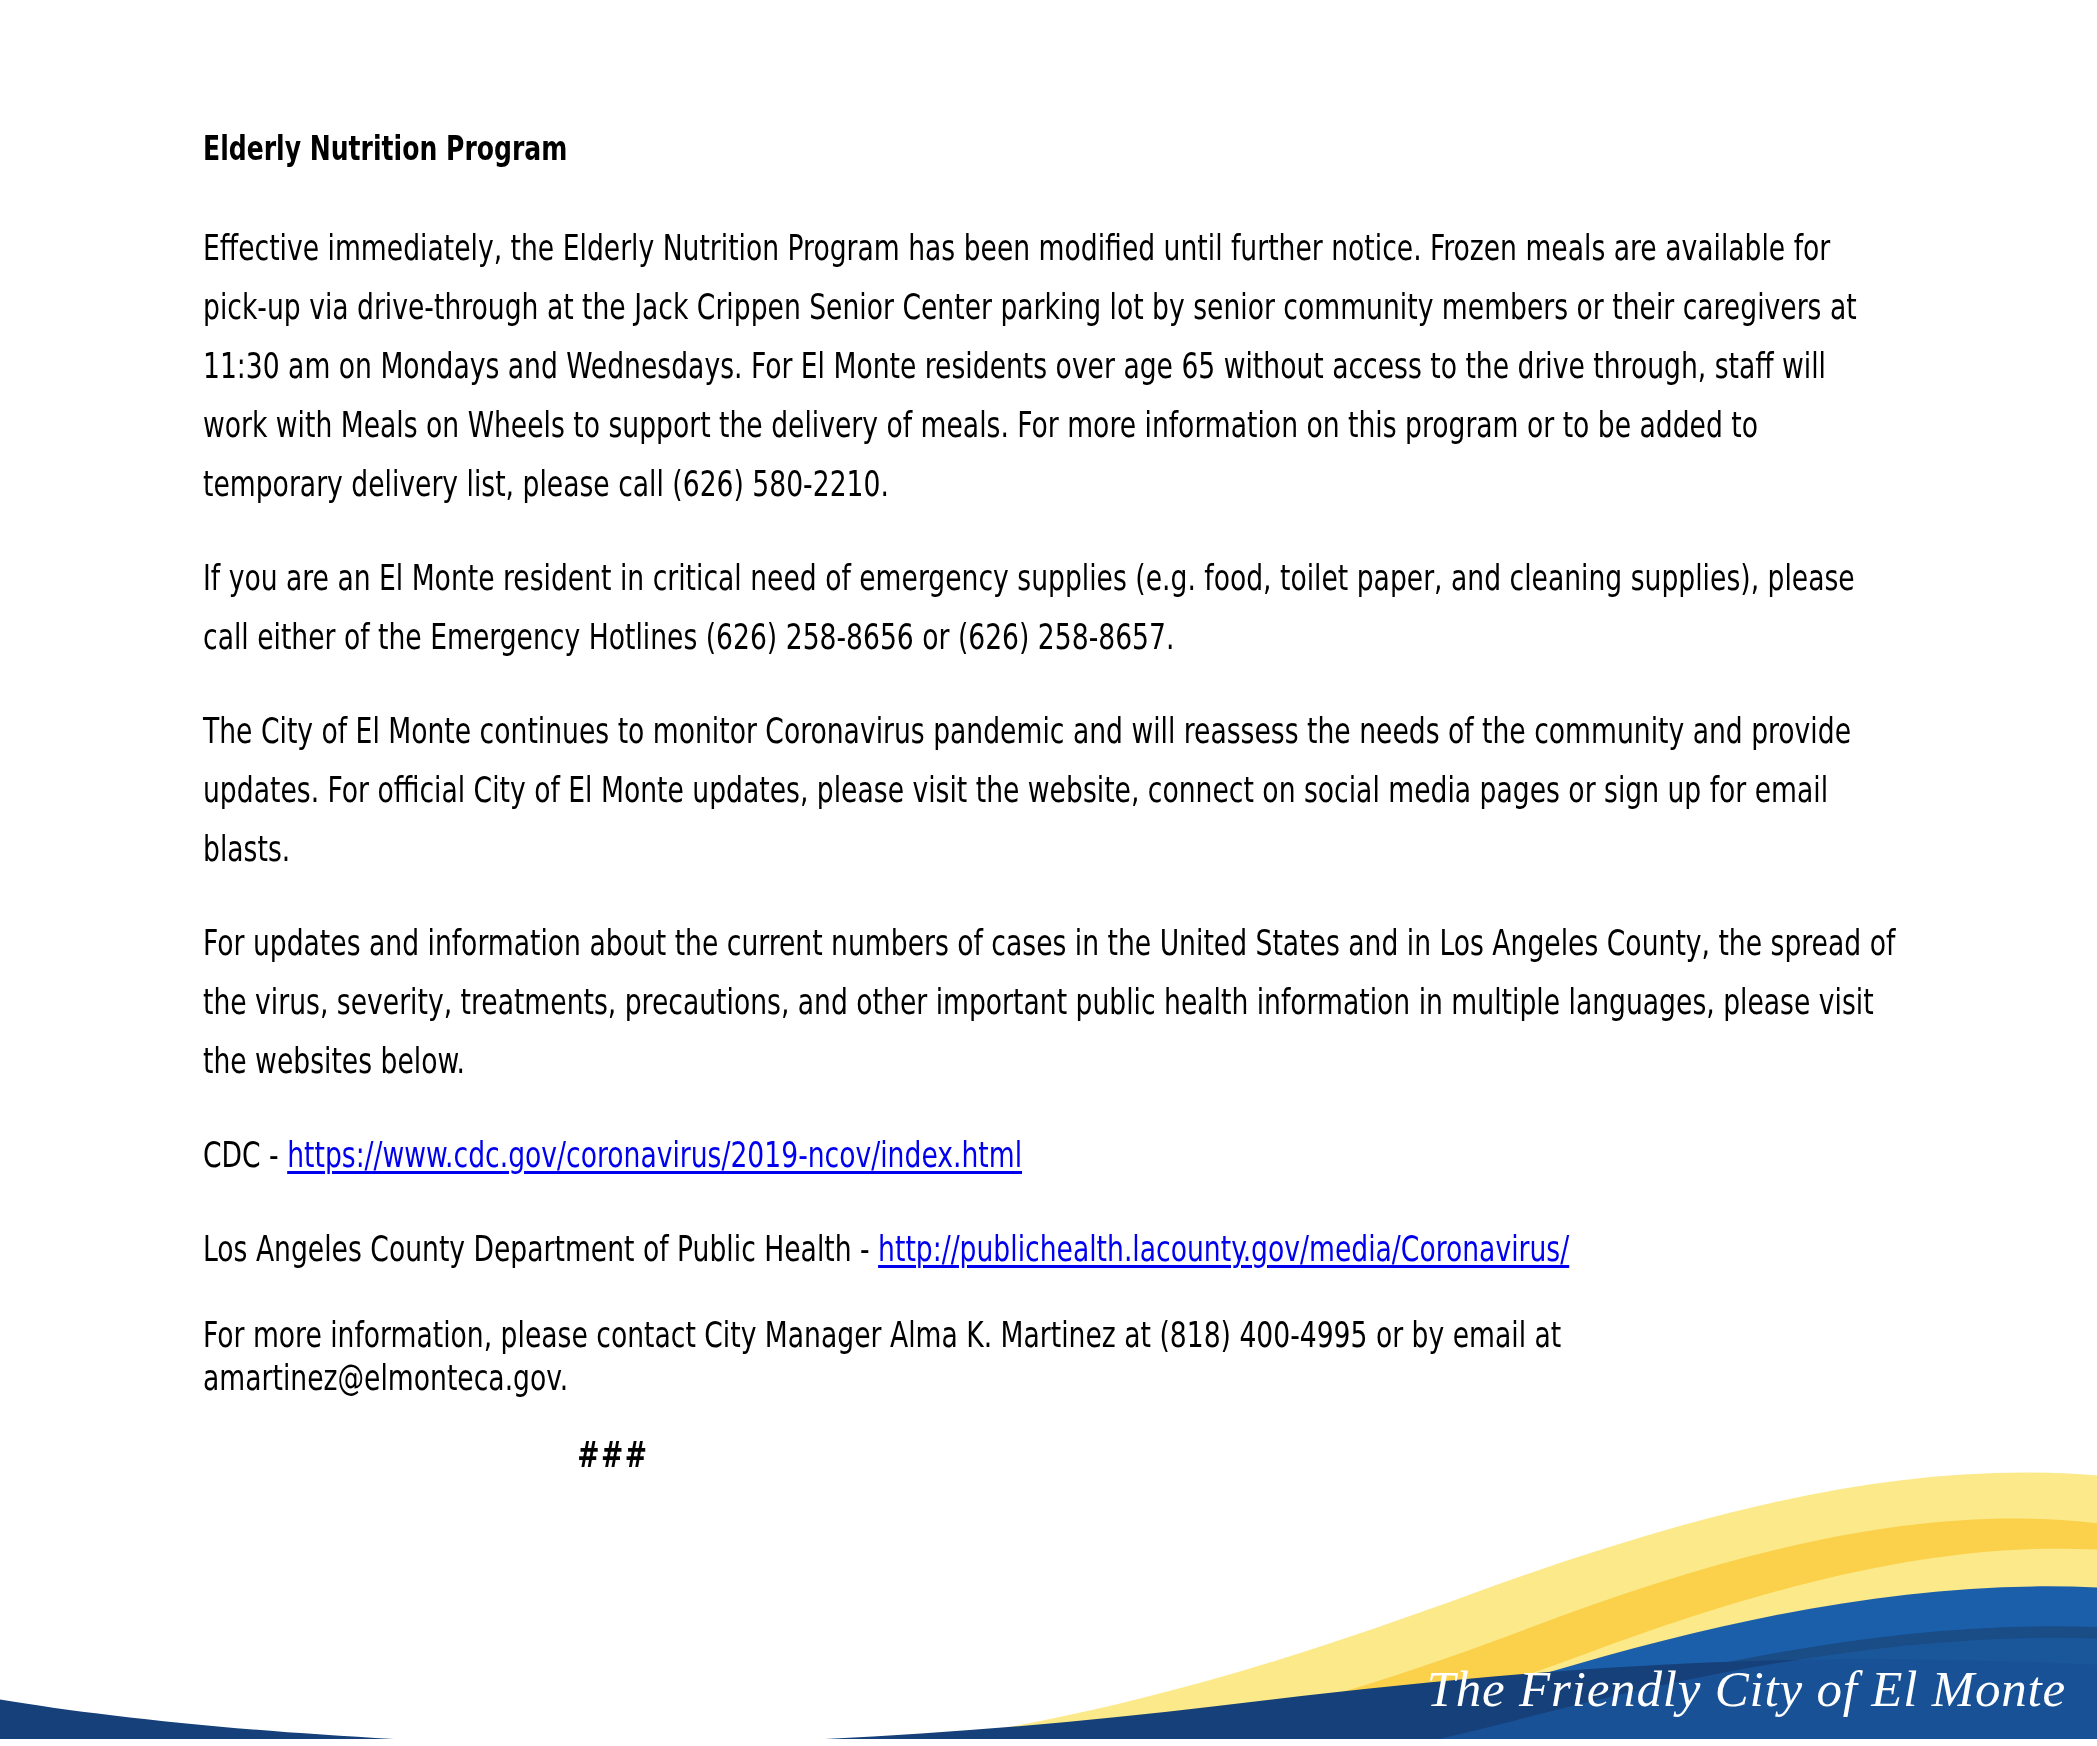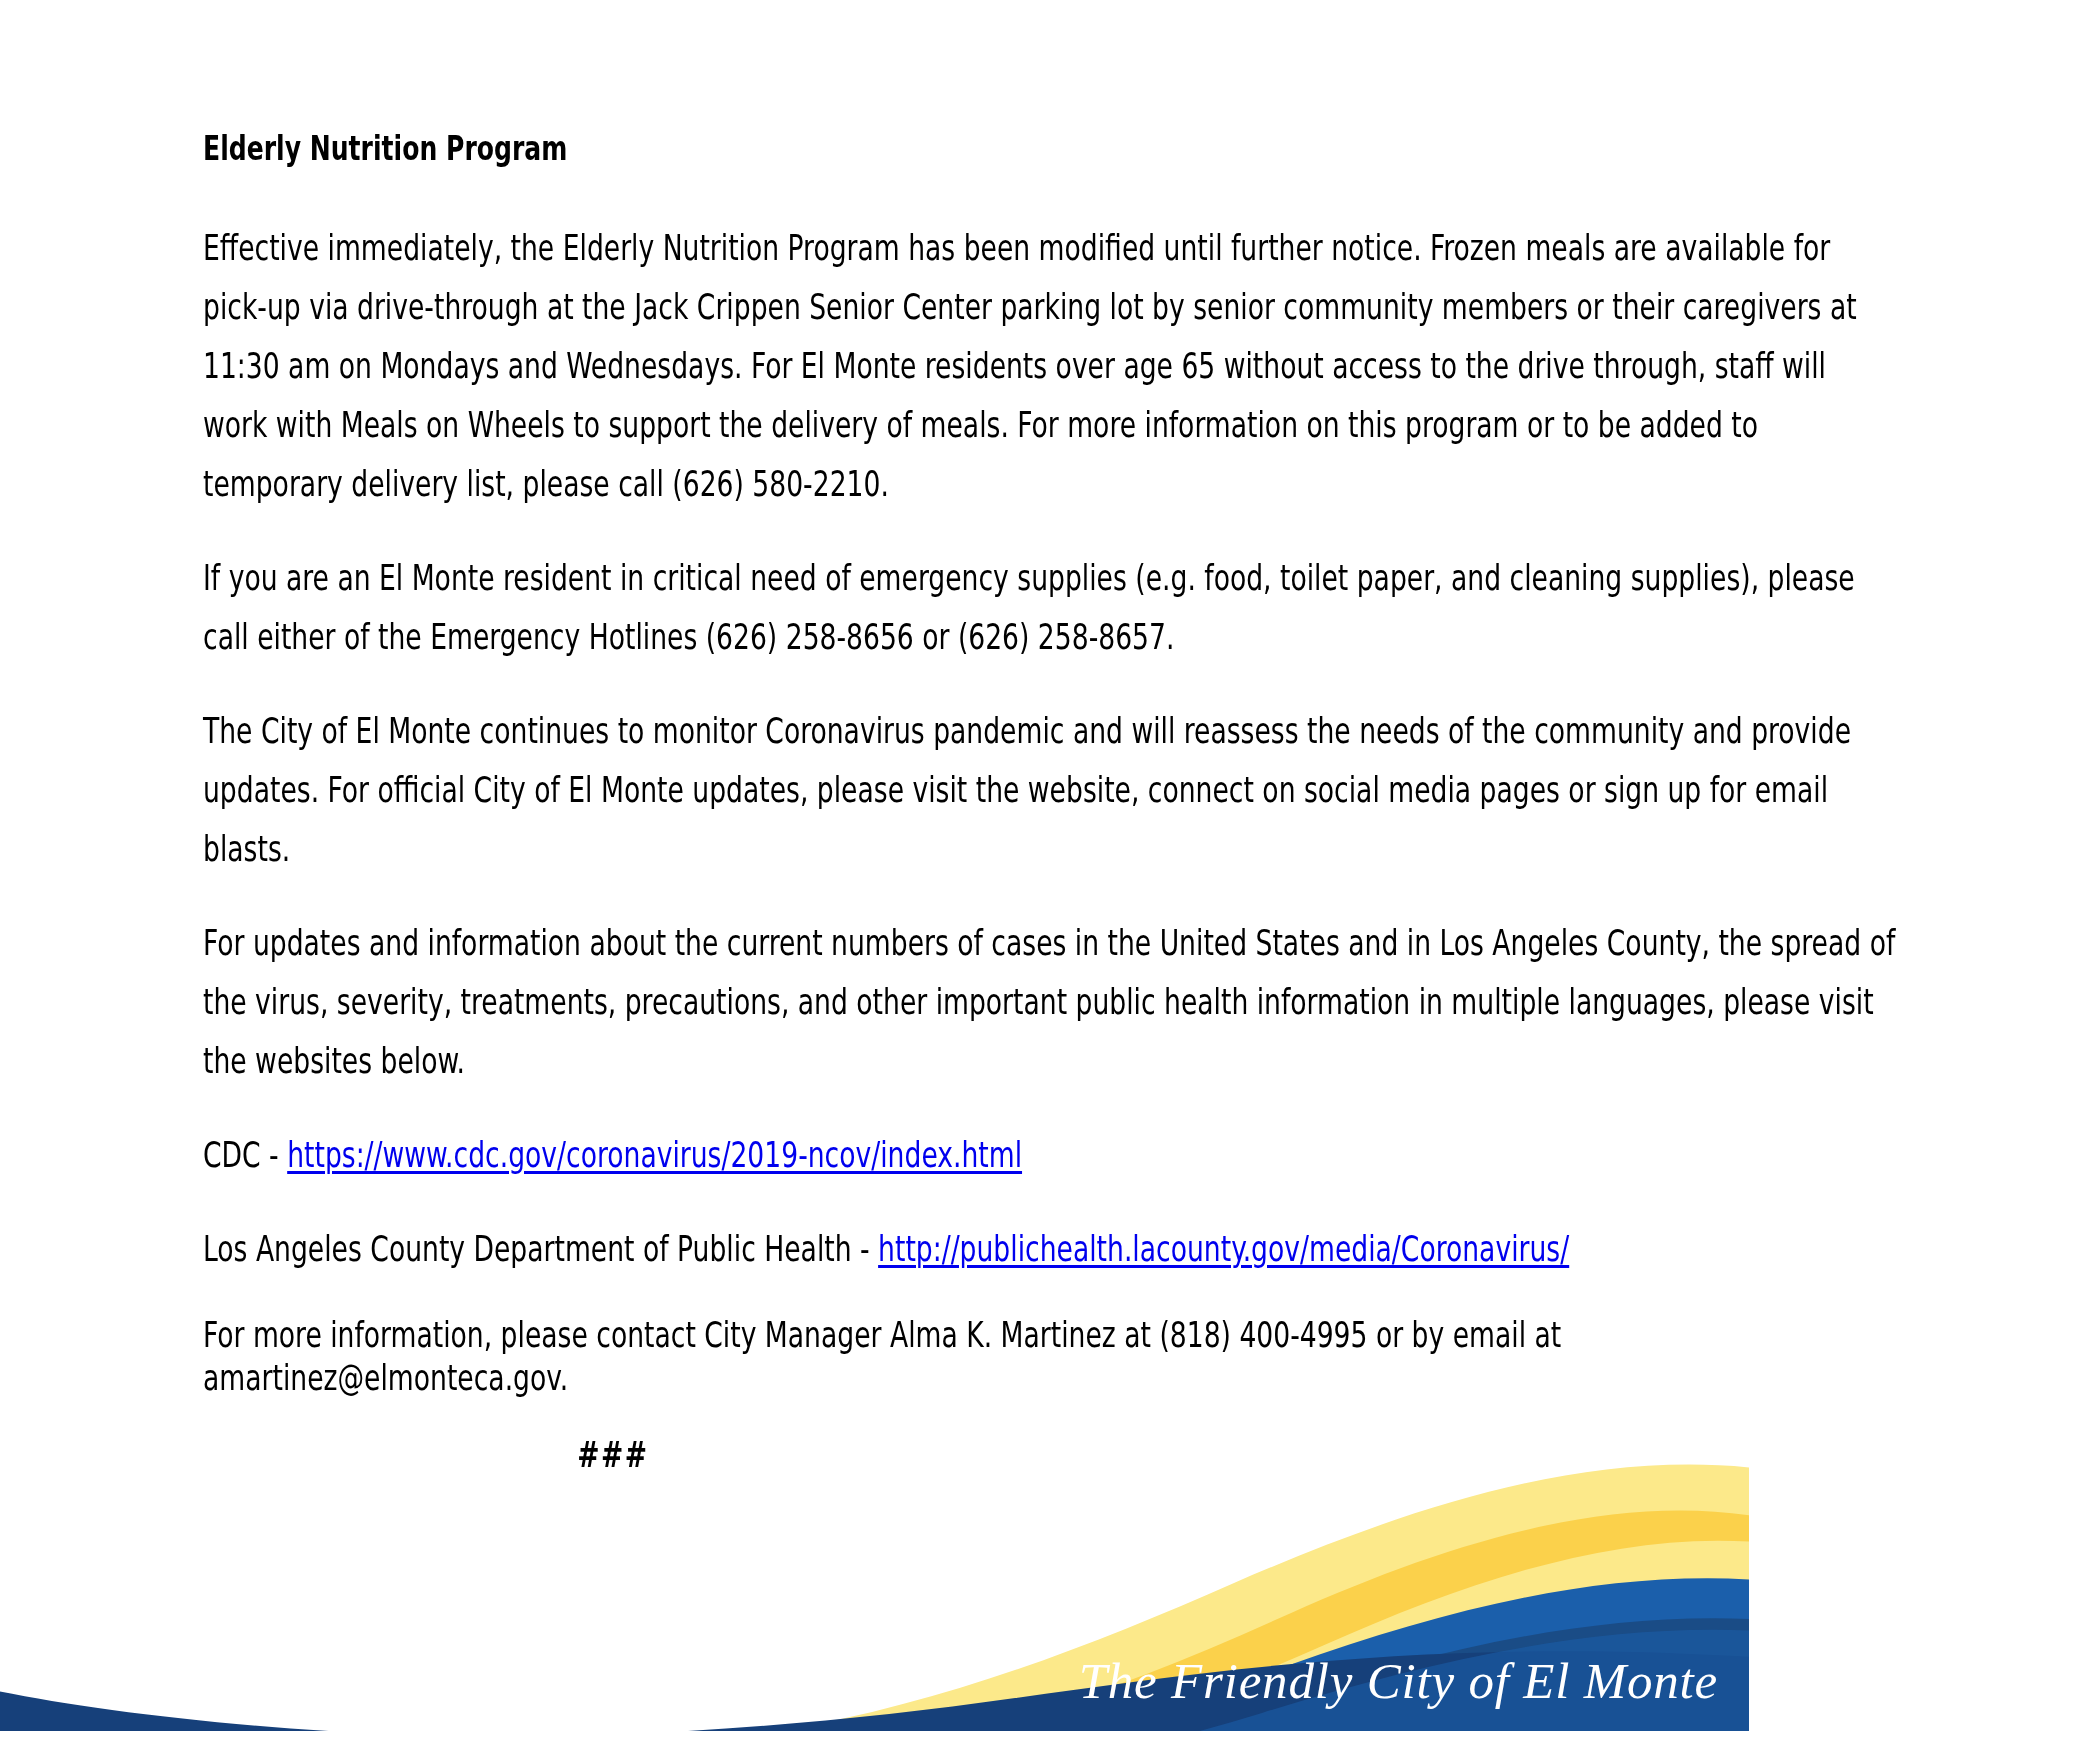--- a/index.html
+++ b/index.html
@@ -70,22 +70,22 @@
     text-align: center;
     width: 970px;
     margin: 35px 0 0 0;
     letter-spacing: 1.6px;
   }
 
   
   .footer-wave {
     position: absolute;
     left: 0;
-    bottom: 16px;
-    width: 1749px;
+    bottom: 8px;
+    width: 2097px;
     height: 313px;
   }
   .footer-wave svg {
     display: block;
     width: 100%;
     height: 100%;
   }
 
   .tagline {
     position: absolute;

